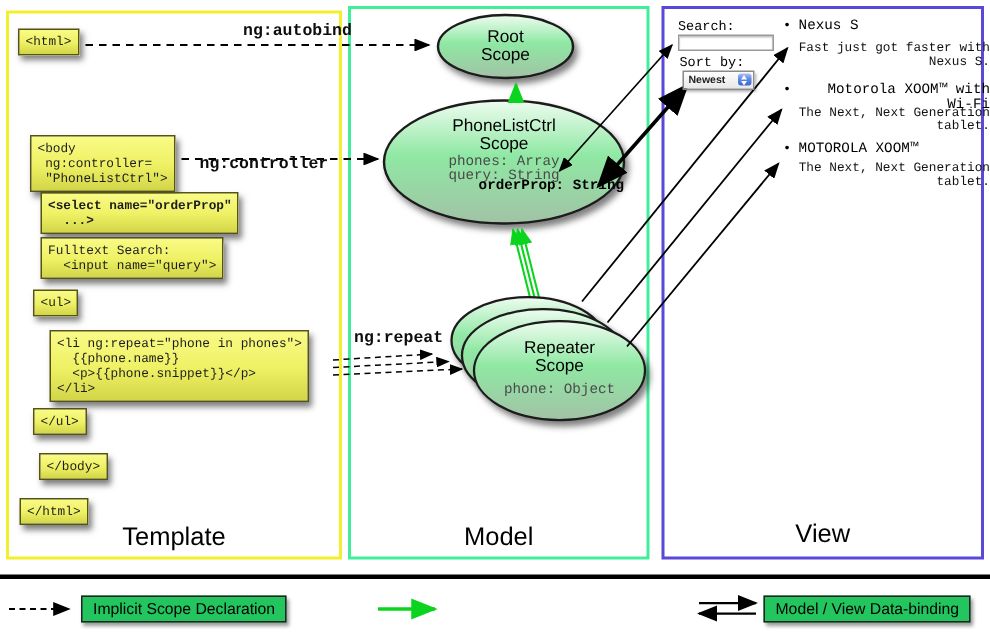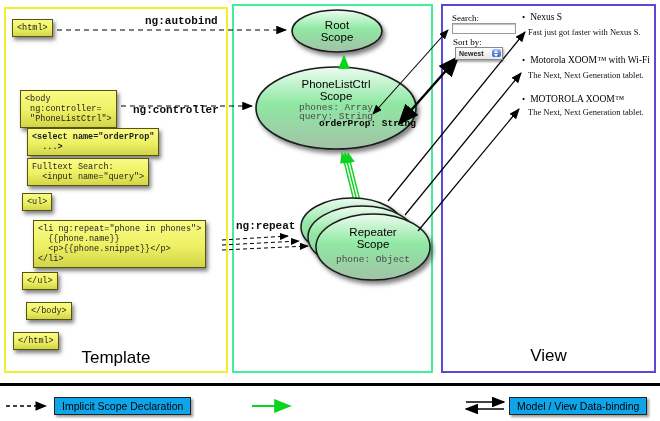--- a/index.html
+++ b/index.html
@@ -19,42 +19,42 @@
 
   .anno{position:absolute;z-index:4;font:bold 11px/11px "Liberation Mono",monospace;color:#0d0d0d;white-space:pre;}
 
   .scope-text{position:absolute;z-index:4;text-align:center;white-space:pre;}
   .scope-title{font:11.5px/12px "Liberation Sans",sans-serif;color:#000;}
   .scope-props{font:9.5px/8.5px "Liberation Mono",monospace;color:#4a4a4a;}
   .scope-prop-bold{font:bold 9.5px/10px "Liberation Mono",monospace;color:#000;text-align:right;}
 
   .panel-label{position:absolute;z-index:4;font:17px/18px "Liberation Sans",sans-serif;color:#000;text-align:center;}
 
-  .vtext{position:absolute;z-index:4;font-family:Liberation Serif, serif;color:#000;}
+  .vtext{position:absolute;z-index:4;font-family:Liberation Mono, monospace;color:#000;text-align:right;}
   .vlabel{font-size:9px;line-height:10px;}
   .vinput{position:absolute;z-index:4;left:452px;top:23px;width:58px;height:9px;border:1px solid #9a9a9a;
           background:#fff;box-shadow:inset 0 1px 1px rgba(0,0,0,.25);font:8px "Liberation Serif",serif;padding:0 2px;}
   .vselect{position:absolute;z-index:4;left:455px;top:47px;width:46px;height:11px;border:1px solid #8a8a8a;
            background:linear-gradient(180deg,#fdfdfd,#e8e8e8);box-shadow:1px 1.5px 2px rgba(0,0,0,.35);}
   .vselect .sel-label{position:absolute;left:3px;top:1px;font:bold 7px/9px "Liberation Sans",sans-serif;color:#222;}
   .stepper{position:absolute;right:1px;top:1px;width:9px;height:8px;border-radius:2px;
            background:linear-gradient(180deg,#a9c4f2 0%,#5f8ae0 45%,#3c67d6 100%);}
   .stepper:before{content:"";position:absolute;left:2px;top:1px;width:0;height:0;
            border-left:2.5px solid transparent;border-right:2.5px solid transparent;border-bottom:3px solid #fff;}
   .stepper:after{content:"";position:absolute;left:2px;top:5px;width:0;height:0;
            border-left:2.5px solid transparent;border-right:2.5px solid transparent;border-top:3px solid #fff;}
 
   .vitem-name{display:flex;align-items:baseline;font-size:9.5px;line-height:10px;}
   .vitem-name .bullet{margin-right:5px;font-size:9px;}
   .vitem-desc{font-size:8.5px;line-height:9px;color:#111;}
 
   .sep{position:absolute;left:0;top:383px;width:660px;height:3px;background:#000;z-index:2;}
 
   .legend-box{position:absolute;z-index:4;font:10.5px/12px "Liberation Sans",sans-serif;color:#000;border:1px solid #222;
-              background:#0ea5e9;box-shadow:1.5px 2px 2.5px rgba(0,0,0,.4);padding:2px 7px;white-space:nowrap;}
+              background:#22c55e;box-shadow:1.5px 2px 2.5px rgba(0,0,0,.4);padding:2px 7px;white-space:nowrap;}
 </style>
 </head>
 <body>
 
 <div class="stage">
 
   <div class="panel panel-template"></div>
   <div class="panel panel-model"></div>
   <div class="panel panel-view"></div>
 
@@ -116,21 +116,21 @@
   &lt;input name="query"&gt;</div>
   <div class="code" style="left:22px;top:193px;">&lt;ul&gt;</div>
   <div class="code" style="left:33px;top:220px;">&lt;li ng:repeat="phone in phones"&gt;
   {{phone.name}}
   &lt;p&gt;{{phone.snippet}}&lt;/p&gt;
 &lt;/li&gt;</div>
   <div class="code" style="left:22px;top:272px;">&lt;/ul&gt;</div>
   <div class="code" style="left:26px;top:302px;">&lt;/body&gt;</div>
   <div class="code" style="left:13px;top:332px;">&lt;/html&gt;</div>
 
-  <div class="anno" style="left:145px;top:16px;">ng:autobind</div>
+  <div class="anno" style="left:162px;top:16px;">ng:autobind</div>
   <div class="anno" style="left:133px;top:93px;margin-top:12px;">ng:controller</div>
   <div class="anno" style="left:236px;top:221px;">ng:repeat</div>
 
   <div class="scope-text scope-title" style="left:292px;top:19px;width:90px;">Root
 Scope</div>
   <div class="scope-text scope-title" style="left:256px;top:78px;width:160px;">PhoneListCtrl
 Scope</div>
   <div class="scope-text scope-props" style="left:256px;top:104px;width:160px;">phones: Array
 query: String</div>
   <div class="scope-text scope-prop-bold" style="left:256px;top:119px;width:160px;">orderProp: String</div>
@@ -158,19 +158,20 @@
   </div>
   <div class="vtext vitem-desc" style="left:528px;top:71px;">The Next, Next Generation tablet.</div>
 
   <div class="vtext vitem-name" style="left:522px;top:94px;">
     <span class="bullet">•</span>
     <span>MOTOROLA XOOM™</span>
   </div>
   <div class="vtext vitem-desc" style="left:528px;top:108px;">The Next, Next Generation tablet.</div>
 
   <div class="panel-label" style="left:4px;top:349px;width:224px;">Template</div>
+  <div class="panel-label" style="left:232px;top:349px;width:201px;">Model</div>
   <div class="panel-label" style="left:441px;top:347px;width:215px;">View</div>
 
   <div class="sep"></div>
   <div class="legend-box" style="left:54px;top:397px;">Implicit Scope Declaration</div>
   <div class="legend-box" style="left:509px;top:397px;">Model / View Data-binding</div>
 
 </div>
 
 </body></html>

